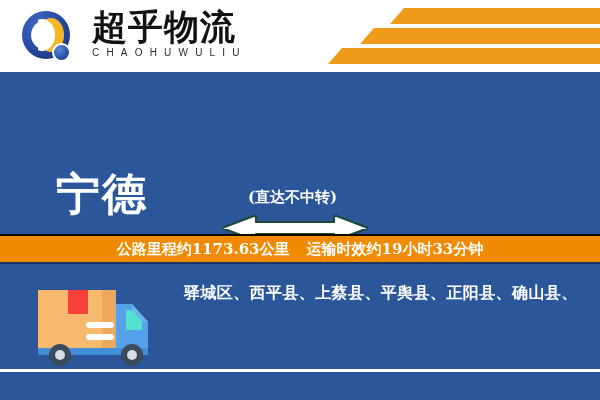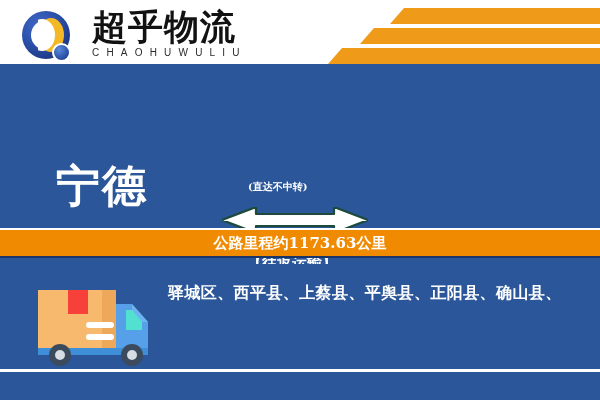--- a/index.html
+++ b/index.html
@@ -130,21 +130,21 @@
     background: #ef9a18;
   }
   .stripe.s1 { top: 2px;  width: 210px; clip-path: polygon(14px 0, 100% 0, 100% 100%, 0 100%); }
   .stripe.s2 { top: 22px; width: 240px; clip-path: polygon(14px 0, 100% 0, 100% 100%, 0 100%); }
   .stripe.s3 { top: 42px; width: 272px; clip-path: polygon(14px 0, 100% 0, 100% 100%, 0 100%); }
 
   
   .banner {
     position: absolute;
     left: 0;
-    top: 64px;
+    top: 72px;
     width: 600px;
     height: 116px;
     background: #2b579a;
   }
   .city {
     position: absolute;
     top: 122px;
     font-family: "DejaVu Serif", "Liberation Serif", serif;
     font-size: 44px;
     font-weight: bold;
@@ -155,21 +155,21 @@
     transform: translateY(-50%);
   }
   .city-origin { left: 56px; }
   .city-dest  { left: 360px; }
 
   .route-note-top {
     position: absolute;
     left: 248px;
     top: 116px;
     font-family: "DejaVu Serif", "Liberation Serif", serif;
-    font-size: 10px;
+    font-size: 15px;
     font-weight: bold;
     color: #ffffff;
     white-space: nowrap;
     letter-spacing: 0px;
   }
   .route-note-bottom {
     position: absolute;
     left: 247px;
     top: 190px;
     font-family: "DejaVu Serif", "Liberation Serif", serif;
@@ -183,25 +183,25 @@
     left: 222px;
     top: 143px;
     width: 146px;
     height: 40px;
   }
 
   
   .infobar {
     position: absolute;
     left: 0;
-    top: 228px;
+    top: 234px;
     width: 600px;
     height: 30px;
     background: #f08a00;
-    border-top: 2px solid #ffffff;
+    border-top: 2px solid #000000;
     border-bottom: 2px solid #1b3566;
     box-sizing: border-box;
     display: flex;
     align-items: center;
     justify-content: center;
   }
   .infobar-inner {
     display: flex;
     align-items: baseline;
     gap: 17px;
@@ -233,21 +233,21 @@
     left: 168px;
     top: 16px;
     width: 418px;
     font-family: "DejaVu Serif", "Liberation Serif", serif;
     font-size: 16px;
     font-weight: bold;
     color: #ffffff;
     line-height: 25px;
     letter-spacing: 0.4px;
   }
-  .districts div { white-space: nowrap; }
+  .districts div { white-space: nowrap; margin-left: 16px; }
   .foot-rule {
     position: absolute;
     left: 0;
     top: 105px;
     width: 600px;
     height: 3px;
     background: #ffffff;
   }
 </style>
 </head>
@@ -290,20 +290,21 @@
     </div>
 
     <div class="route-note-bottom">【往返运输】</div>
 
 
   </div>
 
   <div class="infobar">
     <div class="infobar-inner">
       <span>公路里程约1173.63公里</span>
+      <span>运输时效约19小时33分钟</span>
     </div>
   </div>
 
   <div class="bottom">
 
     <div class="truck">
       <svg width="128" height="92" viewBox="0 0 128 92" xmlns="http://www.w3.org/2000/svg">
 
         <path d="M86 28 H104 L120 46 V72 H86 Z" fill="#55a0e8"></path>
         <path d="M104 28 L120 46 H104 Z" fill="#6cb3f0"></path>

